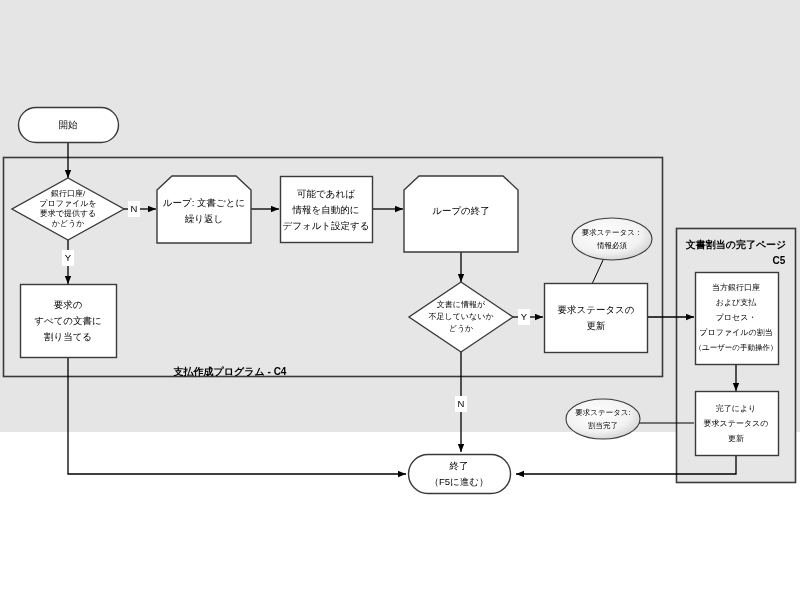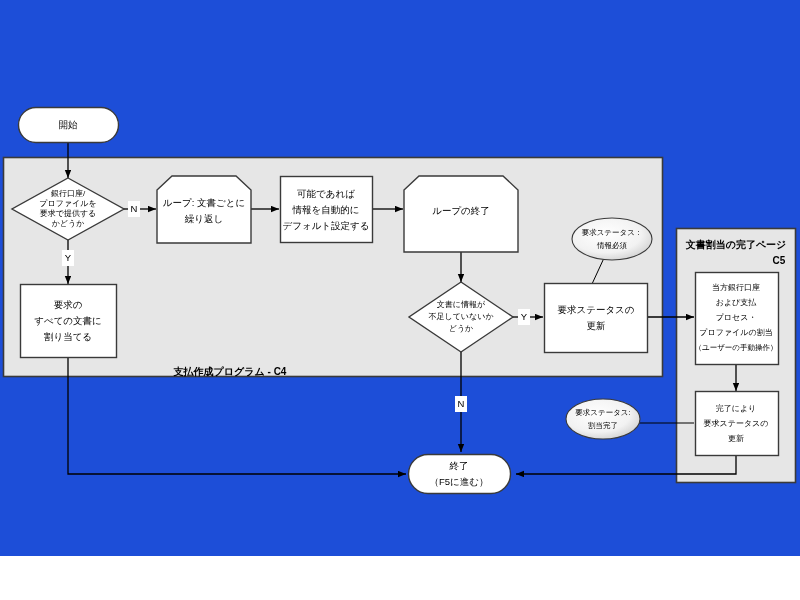--- a/index.html
+++ b/index.html
@@ -10,22 +10,22 @@
   }
   body {
     width: 800px;
     height: 600px;
     overflow: hidden;
     font-family: "Liberation Sans", "DejaVu Sans", sans-serif;
   }
   #canvas {
     position: relative;
     width: 800px;
-    height: 556px;
-    background: #1d4ed8;
+    height: 432px;
+    background: #e5e5e5;
   }
   svg#flow {
     position: absolute;
     left: 0;
     top: 0;
     width: 800px;
     height: 600px;
   }
   .shape-fill-white { fill: #ffffff; }
   .shape-fill-gray  { fill: #e6e6e6; }

